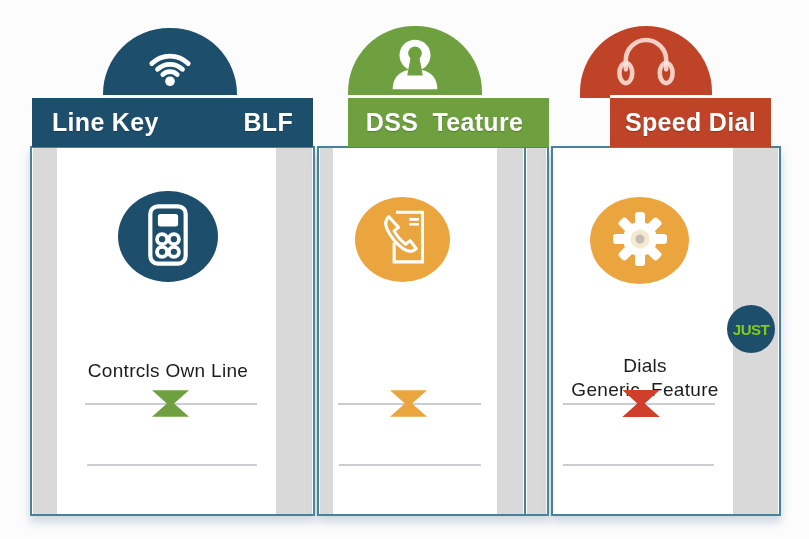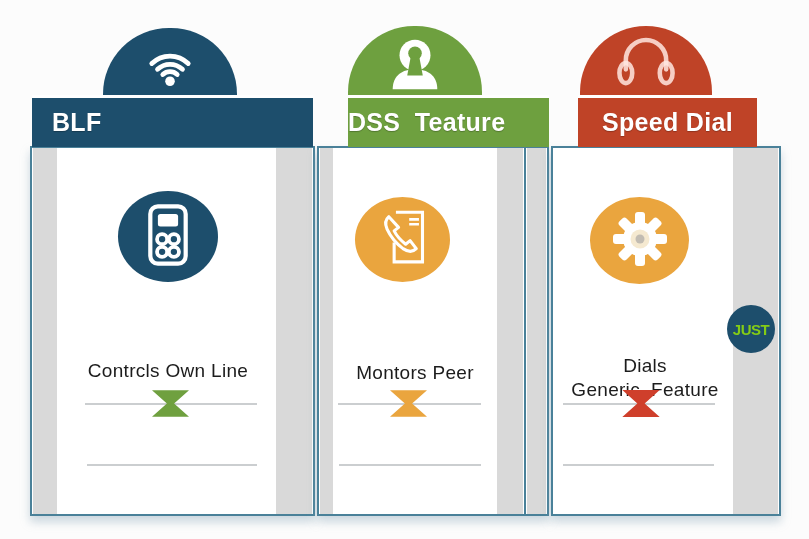--- a/index.html
+++ b/index.html
@@ -16,21 +16,21 @@
   .dome svg{display:block;}
   
   .hdr{
     position:absolute;top:95px;height:52px;z-index:2;
     border-top:3px solid #ffffff;box-sizing:border-box;
     display:flex;align-items:center;color:#fff;
     font-weight:bold;font-size:25px;letter-spacing:.3px;
     text-shadow:0 1px 1px rgba(0,0,0,.25);
   }
   .hdr.split{justify-content:space-between;padding:0 20px;}
-  .hdr.right{justify-content:flex-start;padding-right:8px;}
+  .hdr.right{justify-content:center;padding-right:8px;}
   .hdr.center{justify-content:center;}
   .pre{white-space:pre;}
   
   .card{
     position:absolute;top:146px;height:370px;background:#ffffff;
     border:2px solid var(--teal);box-sizing:border-box;
     box-shadow:0 6px 9px rgba(130,160,180,.40);z-index:0;
   }
   .pillar{position:absolute;top:0;height:100%;background:#d9d9d9;}
   .vline{position:absolute;top:0;height:100%;width:2px;background:var(--teal);}
@@ -69,20 +69,21 @@
     <span>
       <svg width="62" height="46" viewBox="0 0 64 48" fill="none" stroke="#ffffff" stroke-width="5" stroke-linecap="round">
         <path d="M13 23.5 A27 27 0 0 1 51 23.5"></path>
         <path d="M19 29.5 A19 19 0 0 1 45 29.5"></path>
         <path d="M24.5 35 A11 11 0 0 1 39.5 35"></path>
         <circle cx="32" cy="42" r="5" fill="#ffffff" stroke="none"></circle>
       </svg>
     </span>
   </div>
   <div class="hdr split" style="left:32px;width:281px;background:var(--navy);">
+    <span>Line Key</span>
     <span>BLF</span>
   </div>
   <div class="card" style="left:30px;width:285px;">
     <div class="pillar" style="left:1px;width:24px;"></div>
     <div class="pillar" style="right:1px;width:36px;"></div>
   </div>
   <div class="circle navy" style="left:118px;top:191px;width:100px;height:91px;">
     <span>
       <svg width="48" height="64" viewBox="0 0 56 76" fill="none" stroke="#ffffff">
         <rect x="7" y="4" width="42" height="68" rx="9" stroke-width="5"></rect>
@@ -124,39 +125,38 @@
   </div>
   <div class="circle orange" style="left:355px;top:197px;width:95px;height:85px;">
     <span>
       <svg width="54" height="62" viewBox="0 0 60 70" fill="none" stroke="#ffffff">
         <path d="M22 6 H52 V62 H20 V40" stroke-width="3.5"></path>
         <path d="M37 14 H48 M37 19.5 H48" stroke-width="3"></path>
         <path d="M14 11 q-6 5 -2 14 q6 13 18 22 q9 6 15 0 l-7 -9 l-5 4 q-9 -7 -13 -15 l5 -4 Z" stroke-width="3.5" stroke-linejoin="round"></path>
       </svg>
     </span>
   </div>
-  <div class="caption" style="left:330px;top:315px;width:170px;">Montors Peer</div>
   <div class="divider" style="left:338px;top:403px;width:143px;"></div>
   <span class="bowtie amber" style="left:390px;top:390px;">
     <svg width="37" height="27" viewBox="0 0 36 26" fill="currentColor">
       <polygon points="0,0 36,0 21.5,13 36,26 0,26 14.5,13"></polygon>
     </svg>
   </span>
   <div class="divider" style="left:339px;top:464px;width:142px;"></div>
 
   <div class="dome" style="left:580px;top:26px;width:132px;background:var(--red);">
     <span>
       <svg width="66" height="54" viewBox="0 0 72 56" fill="none" stroke="rgba(255,230,224,0.85)" stroke-width="5" stroke-linecap="round">
         <path d="M14 36 L14 26 A22 22 0 0 1 58 26 L58 36"></path>
         <ellipse cx="14" cy="40" rx="7" ry="11"></ellipse>
         <ellipse cx="58" cy="40" rx="7" ry="11"></ellipse>
       </svg>
     </span>
   </div>
-  <div class="hdr center" style="left:578px;width:179px;background:var(--red);">
+  <div class="hdr center" style="left:610px;width:161px;background:var(--red);">
     <span>Speed Dial</span>
   </div>
   <div class="card" style="left:551px;width:230px;">
     <div class="pillar" style="right:1px;width:45px;"></div>
   </div>
   <div class="circle orange" style="left:590px;top:197px;width:99px;height:87px;">
     <span>
       <svg width="60" height="60" viewBox="0 0 60 60">
         <g fill="#ffffff">
           <rect x="25" y="3" width="10" height="54" rx="3"></rect>

